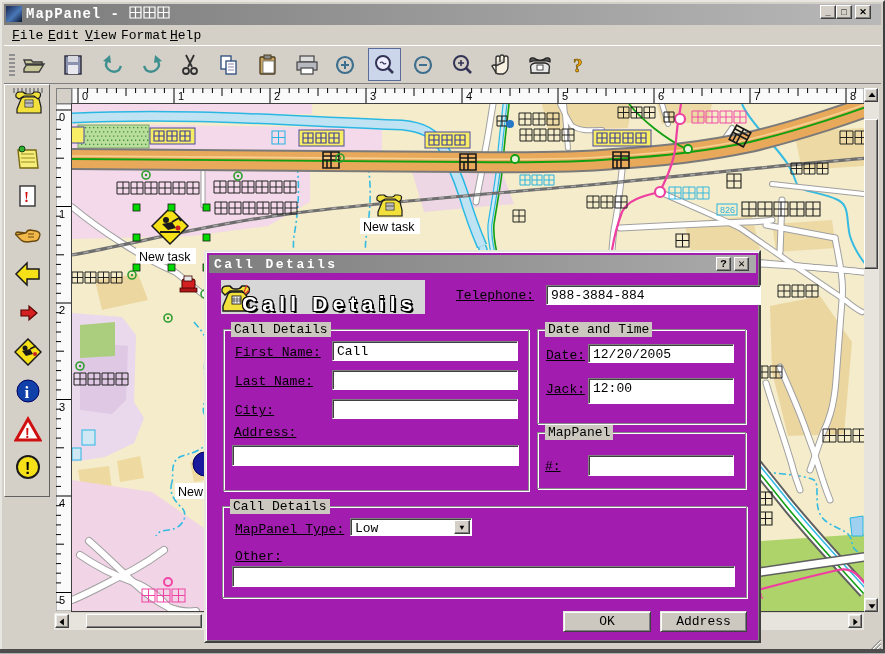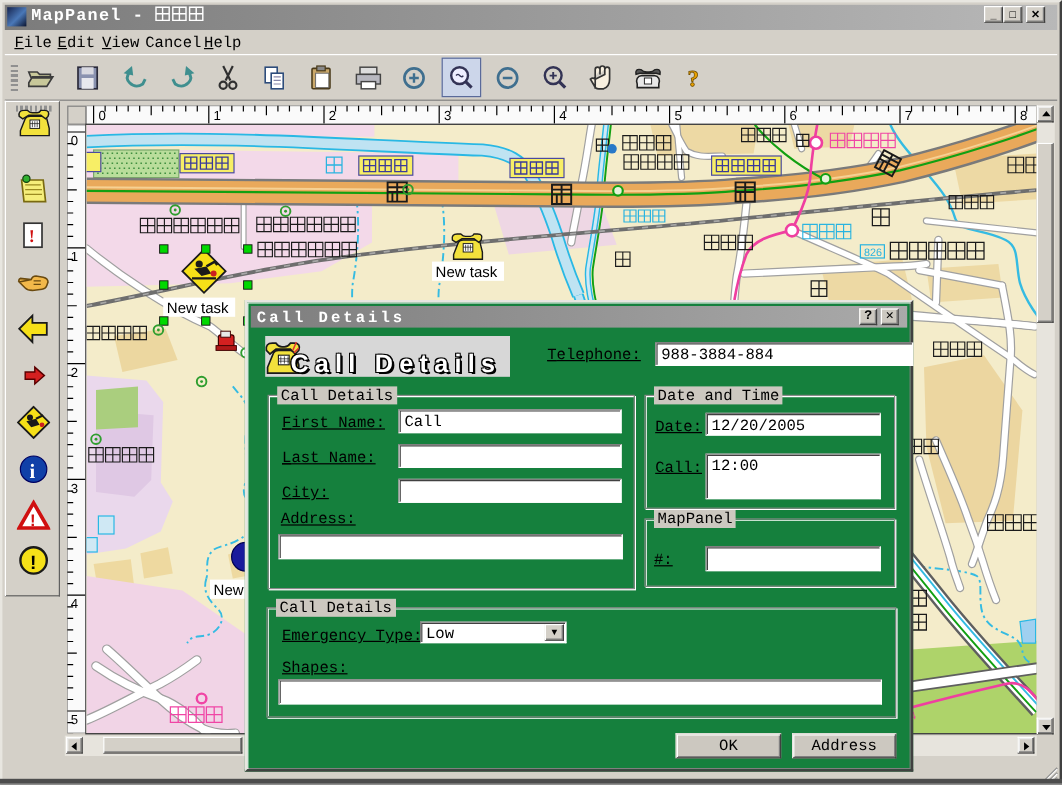--- a/index.html
+++ b/index.html
@@ -37,21 +37,21 @@
 #vscroll { position:absolute; left:864px; top:88px; width:15px; height:524px;
   background:#e7e4dd; }
 #hscroll { position:absolute; left:54px; top:613px; width:810px; height:17px;
   background:#e7e4dd; }
 .sbtn { position:absolute; background:#d4d0c8; border:1px solid; border-color:#fff #404040 #404040 #fff; box-shadow:inset -1px -1px 0 #808080, inset 1px 1px 0 #ececec; }
 .sthumb { position:absolute; background:#d4d0c8; border:1px solid; border-color:#fff #404040 #404040 #fff; box-shadow:inset -1px -1px 0 #808080; }
 #statusbar { position:absolute; left:4px; top:632px; right:4px; height:17px;
   background:#d4d0c8; border-top:1px solid #fff; font-size:12px; color:#000; padding-left:4px; line-height:16px;margin-top:36px; }
 #botband { position:absolute; left:0; top:649px; width:885px; height:5px; background:#4d4d4d; border-bottom:1px solid #b0b0b0; }
 #dialog { position:absolute; left:204px; top:250px; width:557px; height:393px;
-  background:#15803d; border:2px solid; border-color:#e8e6e0 #404040 #404040 #e8e6e0;
+  background:#a21caf; border:2px solid; border-color:#e8e6e0 #404040 #404040 #e8e6e0;
   box-shadow:inset 1px 1px 0 #fff, inset -1px -1px 0 #808080; font-size:13px; }
 .dtitle { position:absolute; left:3px; top:3px; right:3px; height:18px;
   background:linear-gradient(90deg,#7e7e7e,#aaa); }
 .dtt { position:absolute; left:5px; top:2px; color:#fff; font-weight:bold; font-size:13px; letter-spacing:2.5px; }
 .dbtn { position:absolute; top:2px; width:15px; height:14px; background:#ccc8c0;
   border:1px solid; border-color:#fff #404040 #404040 #fff; box-shadow:inset -1px -1px 0 #808080;
   font-size:11px; font-weight:bold; text-align:center; line-height:12px; color:#000; }
 .dheader { position:absolute; left:15px; top:28px; width:204px; height:34px; background:#d7d7d7; }
 .dphone { position:absolute; left:14px; top:29px; }
 .dbig { position:absolute; left:36px; top:40px; font-family:"Liberation Sans"; font-size:21px; font-weight:bold; color:#fff;
@@ -78,21 +78,21 @@
         <path d="M29,1h11v11h-11z M29,6.5h11 M34.5,1v11" stroke="#fff" stroke-width="1.2" fill="none"></path>
       </svg></span>
   </div>
 <div class="wbtn" style="right:49px">_</div>
 <div class="wbtn" style="right:33px">□</div>
 <div class="wbtn" style="right:14px">✕</div>
 <div id="menubar">
 <span style="left:8px"><u>F</u>ile</span>
     <span style="left:44px"><u>E</u>dit</span>
 <span style="left:81px"><u>V</u>iew</span>
-    <span style="left:117px">Cancel</span>
+    <span style="left:117px">Format</span>
 <span style="left:166px"><u>H</u>elp</span>
 </div>
 <div id="toolbar">
     <div id="tbgrip"></div>
     <div id="pressed"></div>
     <svg class="tbi" style="left:17px" width="26" height="26" viewBox="0 0 26 26">
       <path d="M3,8 h7 l2,2 h9 v3 h-16 z M3,20 h15 l5,-8 h-17 l-3,5 z" fill="#c8c89a" stroke="#3c3c3c" stroke-width="1.4"></path>
     </svg>
     <svg class="tbi" style="left:56px" width="26" height="26" viewBox="0 0 26 26">
       <rect x="5" y="4" width="16" height="18" fill="#8a92b0" stroke="#2a2a3a" stroke-width="1.4"></rect>
@@ -540,22 +540,22 @@
     <label class="dl" style="left:29px;top:93px"><u>F</u>irst Name:</label>
     <div class="inp" style="left:126px;top:89px;width:186px;height:20px">Call</div>
     <label class="dl" style="left:29px;top:122px"><u>L</u>ast Name:</label>
     <div class="inp" style="left:126px;top:118px;width:186px;height:20px"></div>
     <label class="dl" style="left:29px;top:151px"><u>C</u>ity:</label>
     <div class="inp" style="left:126px;top:147px;width:186px;height:20px"></div>
     <label class="dl" style="left:28px;top:173px">Address:</label>
     <div class="inp" style="left:26px;top:193px;width:287px;height:21px"></div>
     <label class="dl" style="left:340px;top:96px">Date:</label>
     <div class="inp" style="left:382px;top:92px;width:146px;height:19px">12/20/2005</div>
-    <label class="dl" style="left:340px;top:130px">Call:</label>
-    <div class="inp" style="left:382px;top:126px;width:146px;height:38px">12:00</div>
+    <label class="dl" style="left:340px;top:130px">Jack:</label>
+    <div class="inp" style="left:382px;top:126px;width:146px;height:26px">12:00</div>
     <label class="dl" style="left:339px;top:207px">#:</label>
     <div class="inp" style="left:382px;top:203px;width:146px;height:21px"></div>
-    <label class="dl" style="left:29px;top:270px">Emergency Type:</label>
+    <label class="dl" style="left:29px;top:270px">MapPanel Type:</label>
     <div class="inp combo" style="left:144px;top:266px;width:122px;height:18px">Low<span class="cbtn">▼</span></div>
-    <label class="dl" style="left:29px;top:297px">Shapes:</label>
+    <label class="dl" style="left:29px;top:297px">Other:</label>
     <div class="inp" style="left:26px;top:314px;width:503px;height:21px"></div>
     <div class="btn" style="left:357px;top:359px;width:88px">OK</div>
     <div class="btn" style="left:454px;top:359px;width:87px">Address</div>
   </div>
 </body></html>

